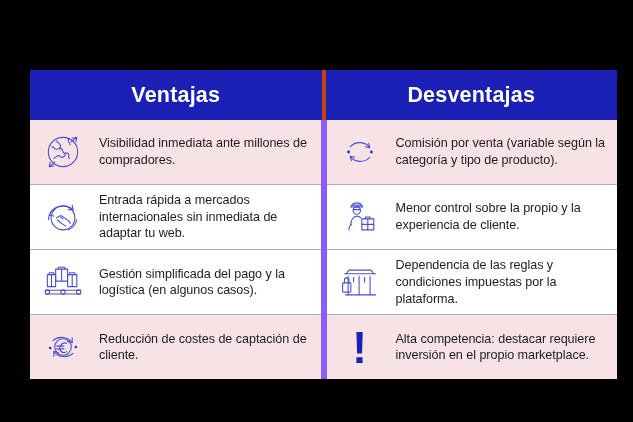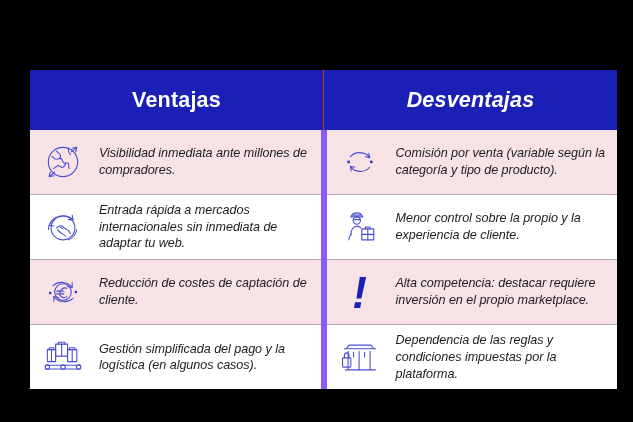--- a/index.html
+++ b/index.html
@@ -31,34 +31,33 @@
     border-collapse: collapse;
     table-layout: fixed;
   }
 
   th.col-header {
     background: #1a20b5;
     color: #ffffff;
     font-size: 21.5px;
     font-weight: bold;
     letter-spacing: 0.2px;
-    height: 60px;
+    height: 50px;
     text-align: center;
     vertical-align: middle;
     padding: 0;
     border: none;
   }
-  th.col-header.right-head { border-left: 1px solid #c2410c; font-style: italic; }
+  th.col-header.right-head { border-left: 4px solid #c2410c; }
 
   td.cell {
     vertical-align: middle;
     padding: 7px 10px 7px 6px;
     border-top: 1px solid #b9a9ad;
     background: #ffffff;
-    font-style: italic;
   }
   td.cell.shaded { background: #f7e2e6; }
   td.cell.rightcol { border-left: 6px solid #8b5cf6; }
 
   tr.row-1 td.cell { border-top: none; }
 
   .cell-inner {
     display: flex;
     align-items: center;
     gap: 9px;
@@ -165,51 +164,20 @@
                 <path d="M17 16h7"></path>
                 <path d="M14 32c0-5 3-9 7-9 2 0 3 1 4 2"></path>
                 <path d="M12 38c0-3 1-5 3-6"></path>
                 <path d="M26 26h13v12H26z"></path>
                 <path d="M32.5 26v12"></path>
                 <path d="M26 32h13"></path>
                 <path d="M30 26v-2h5v2"></path>
               </svg>
             </span>
             <span class="cell-text">Menor control sobre la propio y la experiencia de cliente.</span>
-          </div>
-        </td>
-      </tr>
-
-      <tr>
-        <td class="cell shaded">
-          <div class="cell-inner">
-            <span class="icon-box">
-              <svg width="44" height="44" viewBox="0 0 48 48" fill="none" stroke="#4b4fd4" stroke-width="1.2" stroke-linecap="round" stroke-linejoin="round">
-                <circle cx="24" cy="24" r="9"></circle>
-                <path d="M28 20a5.5 6 0 0 0-7 8"></path>
-                <path d="M21 28a5.5 6 0 0 0 7 1"></path>
-                <path d="M17 23h8"></path>
-                <path d="M17 26h8"></path>
-                <path d="M13 17a14 13 0 0 1 21 2"></path>
-                <path d="M35 31a14 13 0 0 1-21-2"></path>
-                <path d="M34 19l0-5m0 5l-5-1"></path>
-                <path d="M14 29l0 5m0-5l5 1"></path>
-                <circle cx="10" cy="25" r="1.4" fill="#2a2fc0" stroke="none"></circle>
-                <circle cx="38" cy="24" r="1.4" fill="#2a2fc0" stroke="none"></circle>
-              </svg>
-            </span>
-            <span class="cell-text">Reducción de costes de captación de cliente.</span>
-          </div>
-        </td>
-        <td class="cell shaded rightcol">
-          <div class="cell-inner">
-            <span class="icon-box">
-              <span class="bang">!</span>
-            </span>
-            <span class="cell-text">Alta competencia: destacar requiere inversión en el propio marketplace.</span>
           </div>
         </td>
       </tr>
 
       <tr>
         <td class="cell">
           <div class="cell-inner">
             <span class="icon-box">
               <svg width="46" height="42" viewBox="0 0 50 44" fill="none" stroke="#4b4fd4" stroke-width="1.2" stroke-linecap="round" stroke-linejoin="round">
                 <rect x="17" y="8" width="13" height="13"></rect>
@@ -245,15 +213,46 @@
                 <path d="M29 17v5"></path>
                 <rect x="5" y="23" width="9" height="10" rx="1"></rect>
                 <path d="M7 23v-3a2.5 2.5 0 0 1 5 0v3"></path>
               </svg>
             </span>
             <span class="cell-text">Dependencia de las reglas y condiciones impuestas por la plataforma.</span>
           </div>
         </td>
       </tr>
 
+      <tr>
+        <td class="cell shaded">
+          <div class="cell-inner">
+            <span class="icon-box">
+              <svg width="44" height="44" viewBox="0 0 48 48" fill="none" stroke="#4b4fd4" stroke-width="1.2" stroke-linecap="round" stroke-linejoin="round">
+                <circle cx="24" cy="24" r="9"></circle>
+                <path d="M28 20a5.5 6 0 0 0-7 8"></path>
+                <path d="M21 28a5.5 6 0 0 0 7 1"></path>
+                <path d="M17 23h8"></path>
+                <path d="M17 26h8"></path>
+                <path d="M13 17a14 13 0 0 1 21 2"></path>
+                <path d="M35 31a14 13 0 0 1-21-2"></path>
+                <path d="M34 19l0-5m0 5l-5-1"></path>
+                <path d="M14 29l0 5m0-5l5 1"></path>
+                <circle cx="10" cy="25" r="1.4" fill="#2a2fc0" stroke="none"></circle>
+                <circle cx="38" cy="24" r="1.4" fill="#2a2fc0" stroke="none"></circle>
+              </svg>
+            </span>
+            <span class="cell-text">Reducción de costes de captación de cliente.</span>
+          </div>
+        </td>
+        <td class="cell shaded rightcol">
+          <div class="cell-inner">
+            <span class="icon-box">
+              <span class="bang">!</span>
+            </span>
+            <span class="cell-text">Alta competencia: destacar requiere inversión en el propio marketplace.</span>
+          </div>
+        </td>
+      </tr>
+
     </tbody>
   </table>
 </div>
 
 </body></html>

